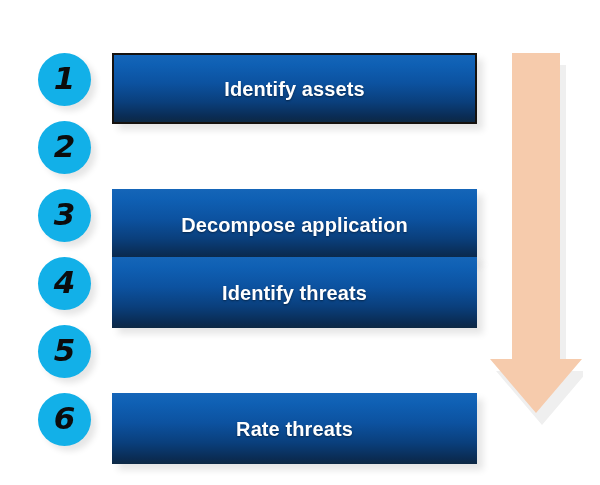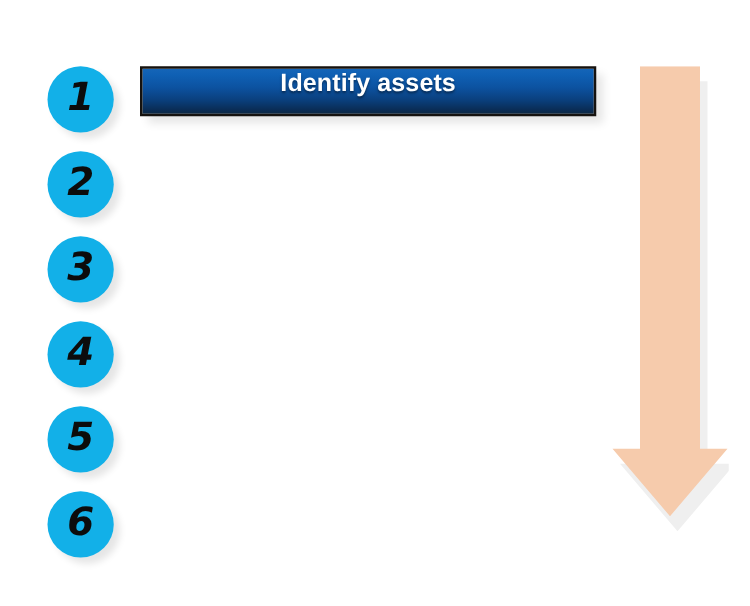--- a/index.html
+++ b/index.html
@@ -38,31 +38,31 @@
     color: #0c0c0c;
     transform: translateY(-1px);
     user-select: none;
   }
 
   
   .step-box {
     position: absolute;
     left: 112px;
     width: 365px;
-    height: 40px;
+    height: 71px;
     box-sizing: border-box;
     background: linear-gradient(to bottom,
                 #1565b8 0%,
                 #0f60b4 14%,
                 #0c52a0 42%,
                 #0a3f7c 70%,
                 #0a2c54 92%,
                 #0d2944 100%);
     display: flex;
-    align-items: flex-start;
+    align-items: center;
     justify-content: center;
     box-shadow: 6px 6px 7px rgba(0,0,0,0.10);
   }
   .step-box.selected {
     border: 2px solid #15120f;
   }
   .step-box .box-label {
     font-family: "Liberation Sans", sans-serif;
     font-weight: bold;
     font-size: 20px;
@@ -104,26 +104,35 @@
     <span class="box-label">Identify assets</span>
   </div>
 
   <div class="step-circle" style="top:121px">
     <span class="num">2</span>
   </div>
 
   <div class="step-circle" style="top:189px">
     <span class="num">3</span>
   </div>
+  <div class="step-box" style="top:189px">
+    <span class="box-label">Decompose application</span>
+  </div>
 
   <div class="step-circle" style="top:257px">
     <span class="num">4</span>
+  </div>
+  <div class="step-box" style="top:257px">
+    <span class="box-label">Identify threats</span>
   </div>
 
   <div class="step-circle" style="top:325px">
     <span class="num">5</span>
   </div>
 
   <div class="step-circle" style="top:393px">
     <span class="num">6</span>
   </div>
+  <div class="step-box" style="top:393px">
+    <span class="box-label">Rate threats</span>
+  </div>
 
 </div>
 
 </body></html>

